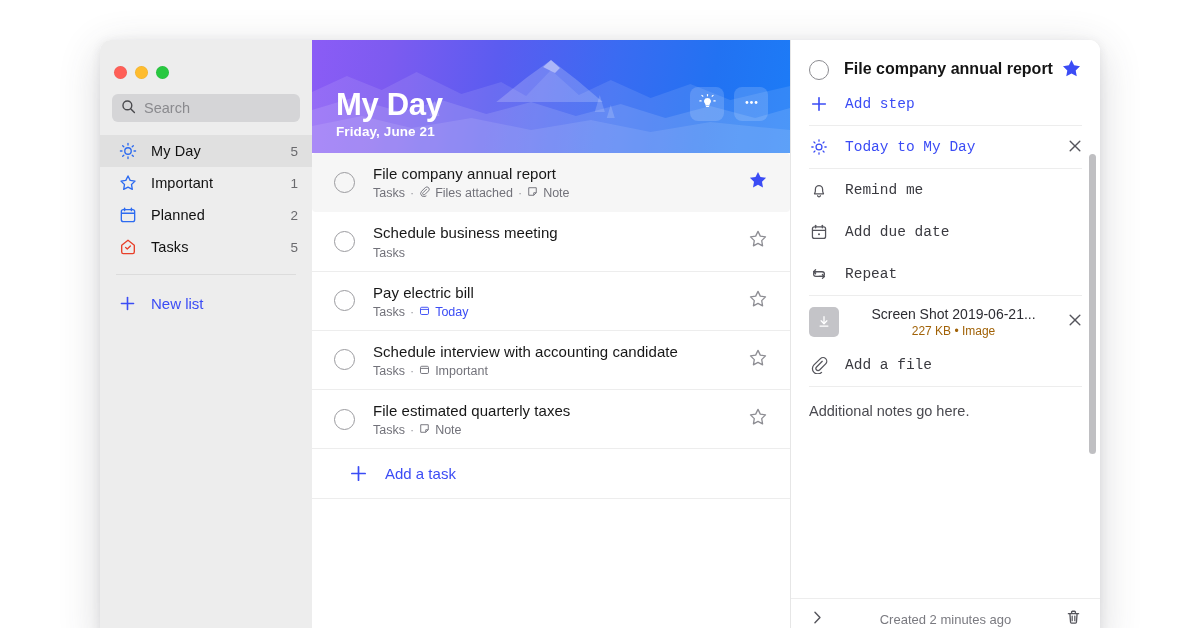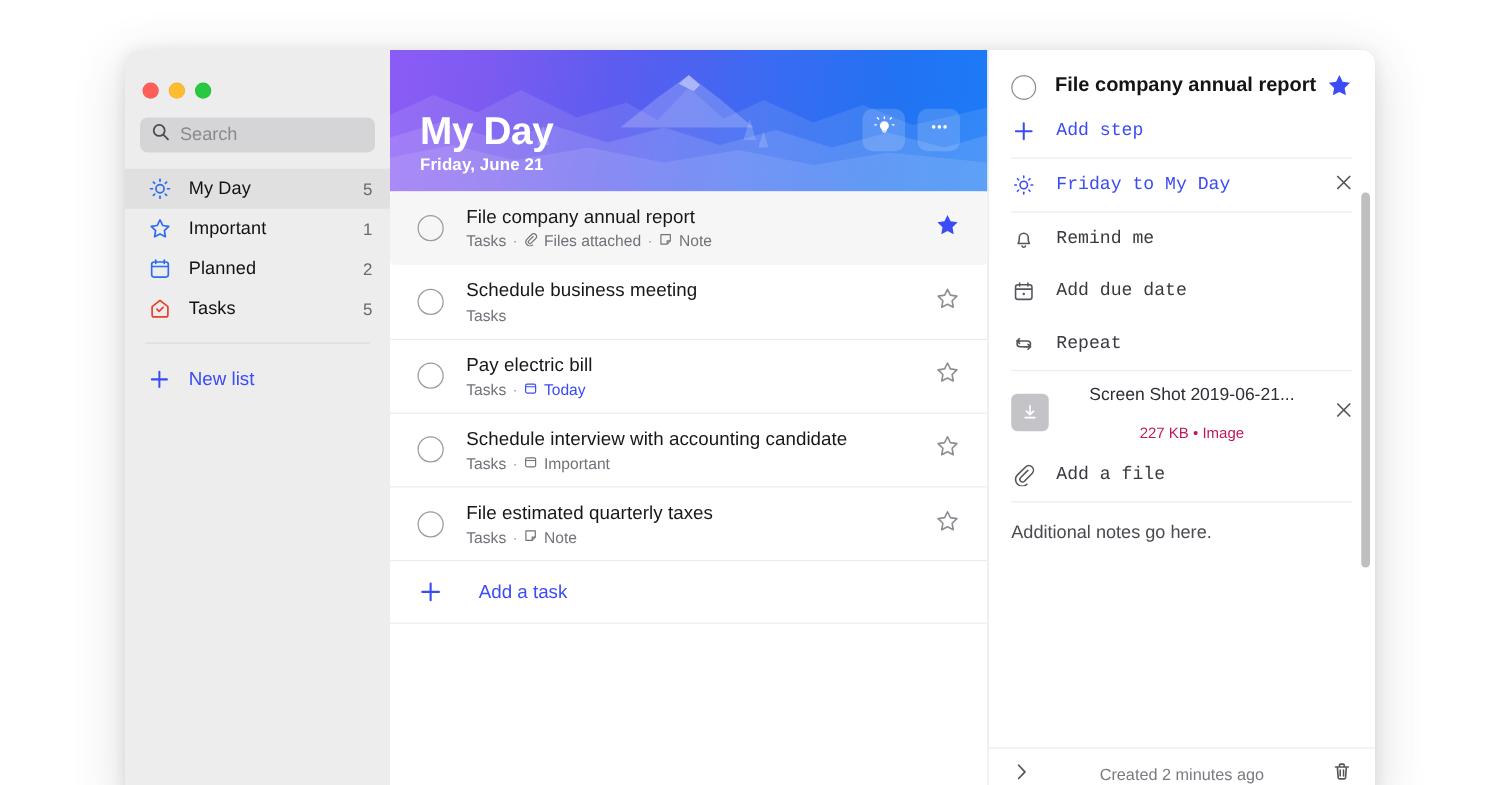--- a/index.html
+++ b/index.html
@@ -104,22 +104,22 @@
   .task .t-meta {
     font-size: 12.5px; color: #72727a; margin-top: 2px;
     display: flex; align-items: center; gap: 5px; flex-wrap: nowrap;
   }
   .task .t-meta .sep { color: #9a9aa0; }
   .task .t-meta .chip { display: inline-flex; align-items: center; gap: 5px; justify-content: center; }
   .task .t-meta .chip.blue { color: #3b4cf5; }
   .star { flex: 0 0 auto; margin-left: 10px; }
 
   .addtask {
-    display: flex; align-items: center; gap: 28px;
-    padding: 15px 22px; color: #3b4cf5; font-size: 15px;
+    display: flex; align-items: center; gap: 16px;
+    padding: 15px 36px; color: #3b4cf5; font-size: 15px;
     border-bottom: 1px solid #ededed;
   }
   .addtask .plus { width: 21px; display: flex; justify-content: center; }
 
   
   .detail {
     width: 310px; flex: 0 0 310px; background: #fff;
     border-left: 1px solid #e6e6e6;
     position: relative; display: flex; flex-direction: column;
   }
@@ -143,21 +143,21 @@
   .d-file { display: flex; align-items: center; gap: 13px; padding: 10px 18px 6px 18px; }
   .d-file .thumb {
     width: 30px; height: 30px; border-radius: 5px; background: #c4c4c8;
     display: flex; align-items: center; justify-content: center; flex: 0 0 30px;
   }
   .d-file .fmeta { flex: 1 1 auto; min-width: 0; text-align: center; }
   .d-file .fname {
     font-size: 14px; color: #2d2d33; white-space: nowrap;
     overflow: hidden; text-overflow: ellipsis;
   }
-  .d-file .fsize { font-size: 12px; color: #be185d; margin-top: 16px; }
+  .d-file .fsize { font-size: 12px; color: #a16207; margin-top: 2px; }
 
   .d-notes { padding: 16px 18px 0 18px; font-size: 14.5px; color: #4a4a50; }
 
   .d-foot {
     position: absolute; left: 0; right: 0; bottom: 0; height: 42px;
     display: flex; align-items: center; padding: 0 18px;
     border-top: 1px solid #ededed; background: #fff;
   }
   .d-foot .chev { flex: 0 0 auto; color: #55555c; }
   .d-foot .created { flex: 1 1 auto; text-align: center; font-size: 13px; color: #7a7a80; }
@@ -486,21 +486,21 @@
                   <line x1="10" y1="16.5" x2="10" y2="18"></line>
                 <line x1="2" y1="10" x2="3.5" y2="10"></line>
                   <line x1="16.5" y1="10" x2="18" y2="10"></line>
                 <line x1="4.4" y1="4.4" x2="5.5" y2="5.5"></line>
                   <line x1="14.5" y1="14.5" x2="15.6" y2="15.6"></line>
                 <line x1="15.6" y1="4.4" x2="14.5" y2="5.5"></line>
                   <line x1="5.5" y1="14.5" x2="4.4" y2="15.6"></line>
               </g>
             </svg>
           </span>
-          <span class="txt">Friday to My Day</span>
+          <span class="txt">Today to My Day</span>
           <span class="x">
             <svg width="14" height="14" viewBox="0 0 14 14" fill="none">
               <line x1="2.2" y1="2.2" x2="11.8" y2="11.8" stroke="#55555c" stroke-width="1.4" stroke-linecap="round"></line>
               <line x1="11.8" y1="2.2" x2="2.2" y2="11.8" stroke="#55555c" stroke-width="1.4" stroke-linecap="round"></line>
             </svg>
           </span>
         </div>
       </div>
       <div class="d-div"></div>
 

